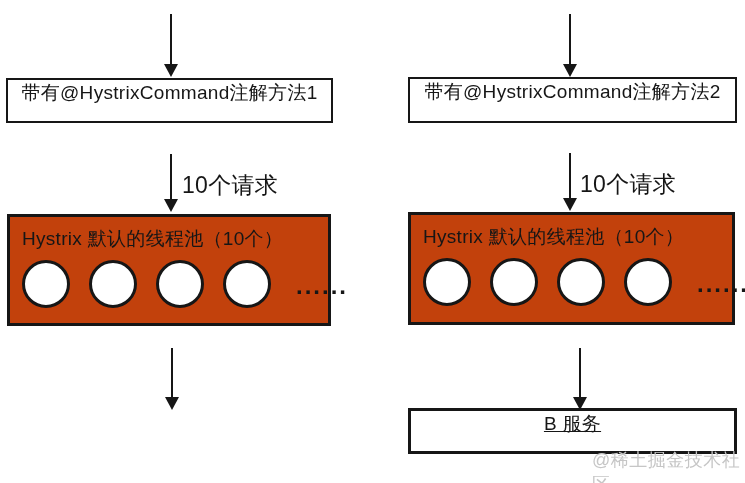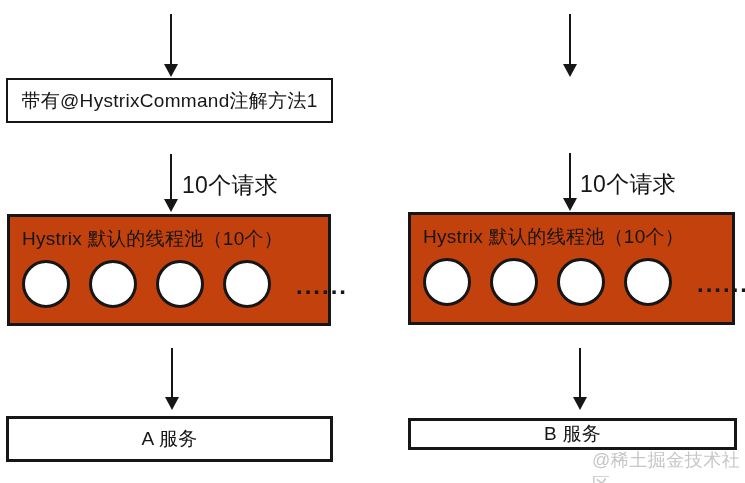--- a/index.html
+++ b/index.html
@@ -15,21 +15,20 @@
     font-family: "Liberation Sans", "DejaVu Sans", sans-serif;
     color: #161616;
     overflow: hidden;
   }
   .box {
     position: absolute;
     background: #ffffff;
     border: 2px solid #161616;
     box-sizing: border-box;
     display: flex;
-    align-items: center;
     justify-content: center;
     font-size: 19px;
     letter-spacing: 0.3px;
   }
   .box.thick { border-width: 3px; }
   .pool {
     position: absolute;
     background: #c2410c;
     border: 3px solid #161616;
     box-sizing: border-box;
@@ -129,29 +128,29 @@
       <div class="circle"></div>
       <span class="dots">......</span>
     </div>
   </div>
 
   <div class="arrow" style="left:165px; top:348px; height:62px;">
     <div class="shaft"></div>
     <div class="head"></div>
   </div>
 
-  <div class="box thick" style="left:6px; top:416px; width:327px; height:46px;">
-    <span>A 服务</span>
-  </div>
 
   <div class="arrow" style="left:563px; top:14px; height:63px;">
     <div class="shaft"></div>
     <div class="head"></div>
   </div>
 
+  <div class="box" style="left:408px; top:77px; width:329px; height:46px;">
+    <span>带有@HystrixCommand注解方法2</span>
+  </div>
 
   <div class="arrow" style="left:563px; top:153px; height:58px;">
     <div class="shaft"></div>
     <div class="head"></div>
   </div>
   <div class="req-label" style="left:580px; top:169px;">10个请求</div>
 
   <div class="pool" style="left:408px; top:212px; width:327px; height:113px;">
     <div class="pool-label">Hystrix 默认的线程池（10个）</div>
     <div class="pool-row">
@@ -161,19 +160,19 @@
       <div class="circle"></div>
       <span class="dots">......</span>
     </div>
   </div>
 
   <div class="arrow" style="left:573px; top:348px; height:62px;">
     <div class="shaft"></div>
     <div class="head"></div>
   </div>
 
-  <div class="box thick" style="left:408px; top:418px; width:329px; height:32px;">
+  <div class="box thick" style="left:408px; top:408px; width:329px; height:46px;text-decoration:underline;">
     <span>B 服务</span>
   </div>
 
   <div class="watermark">@稀土掘金技术社区</div>
 
 </div>
 
 </body></html>

